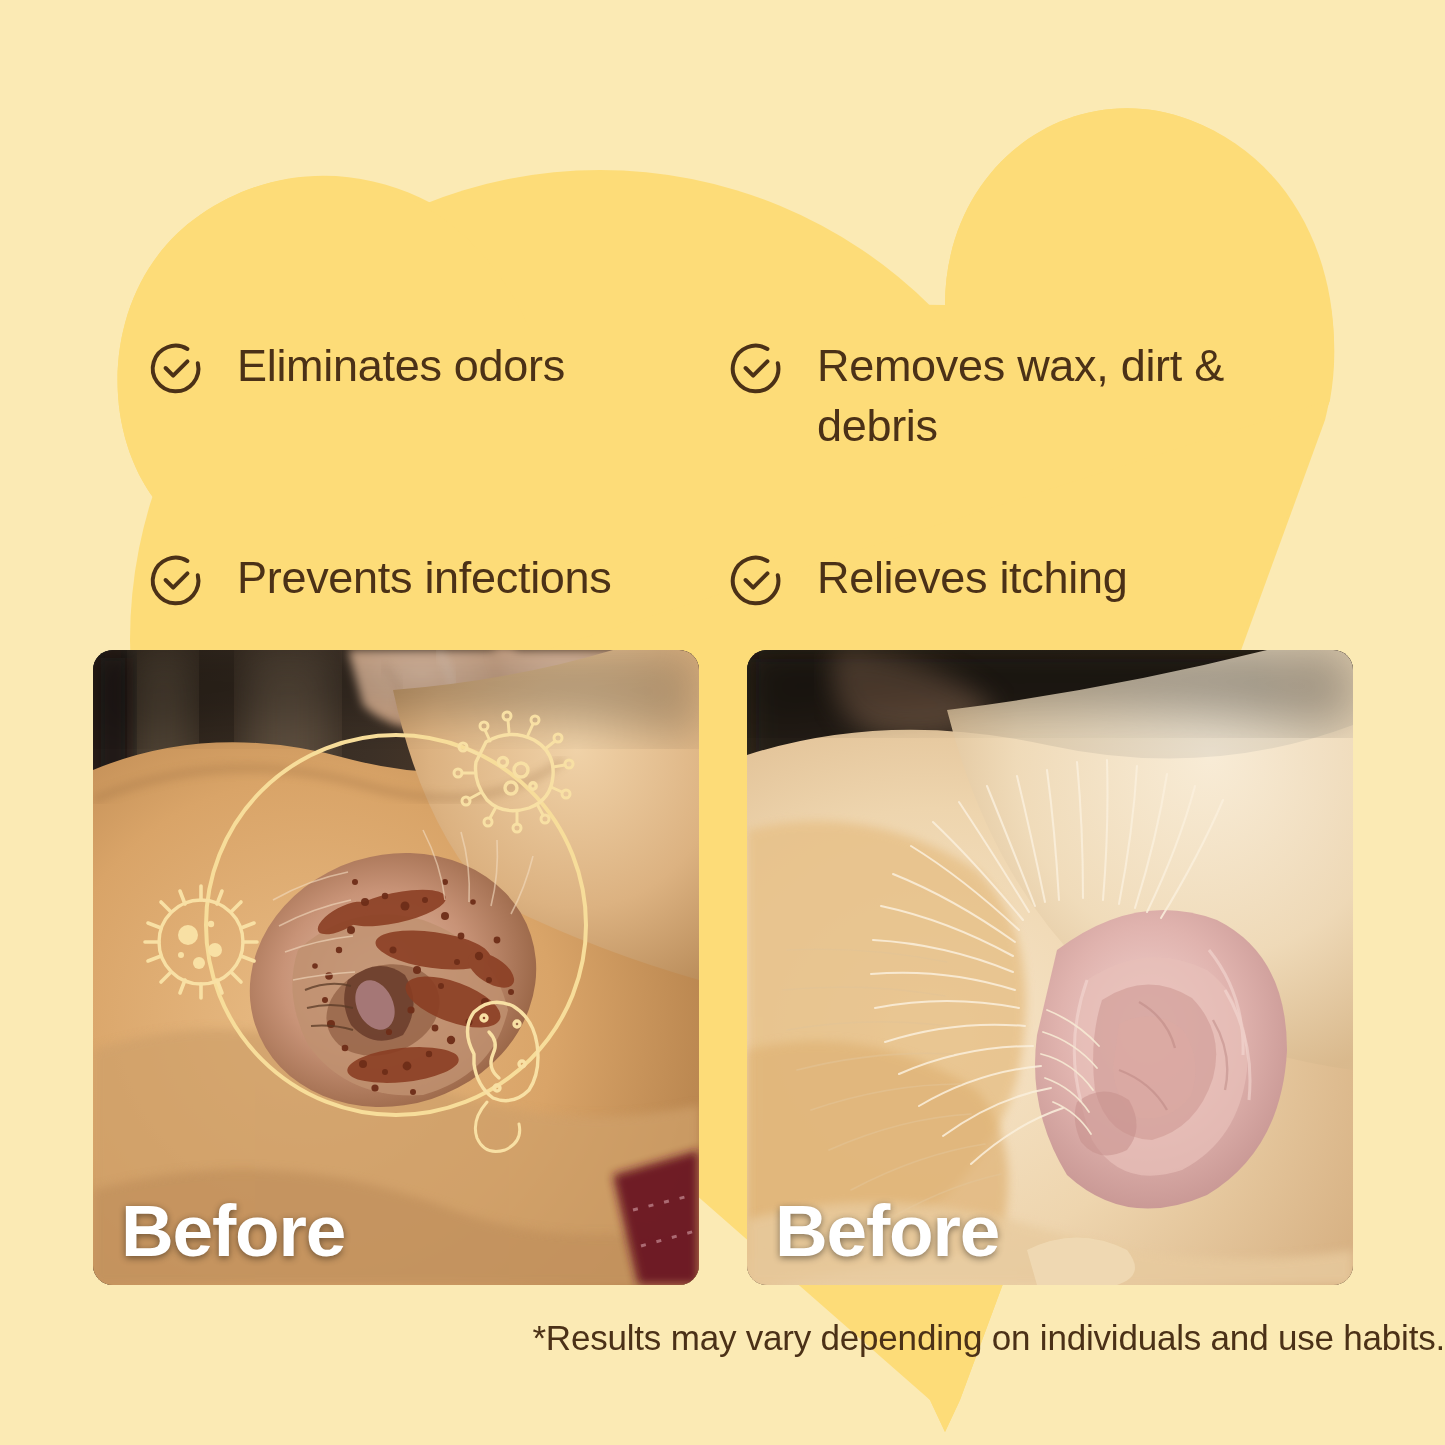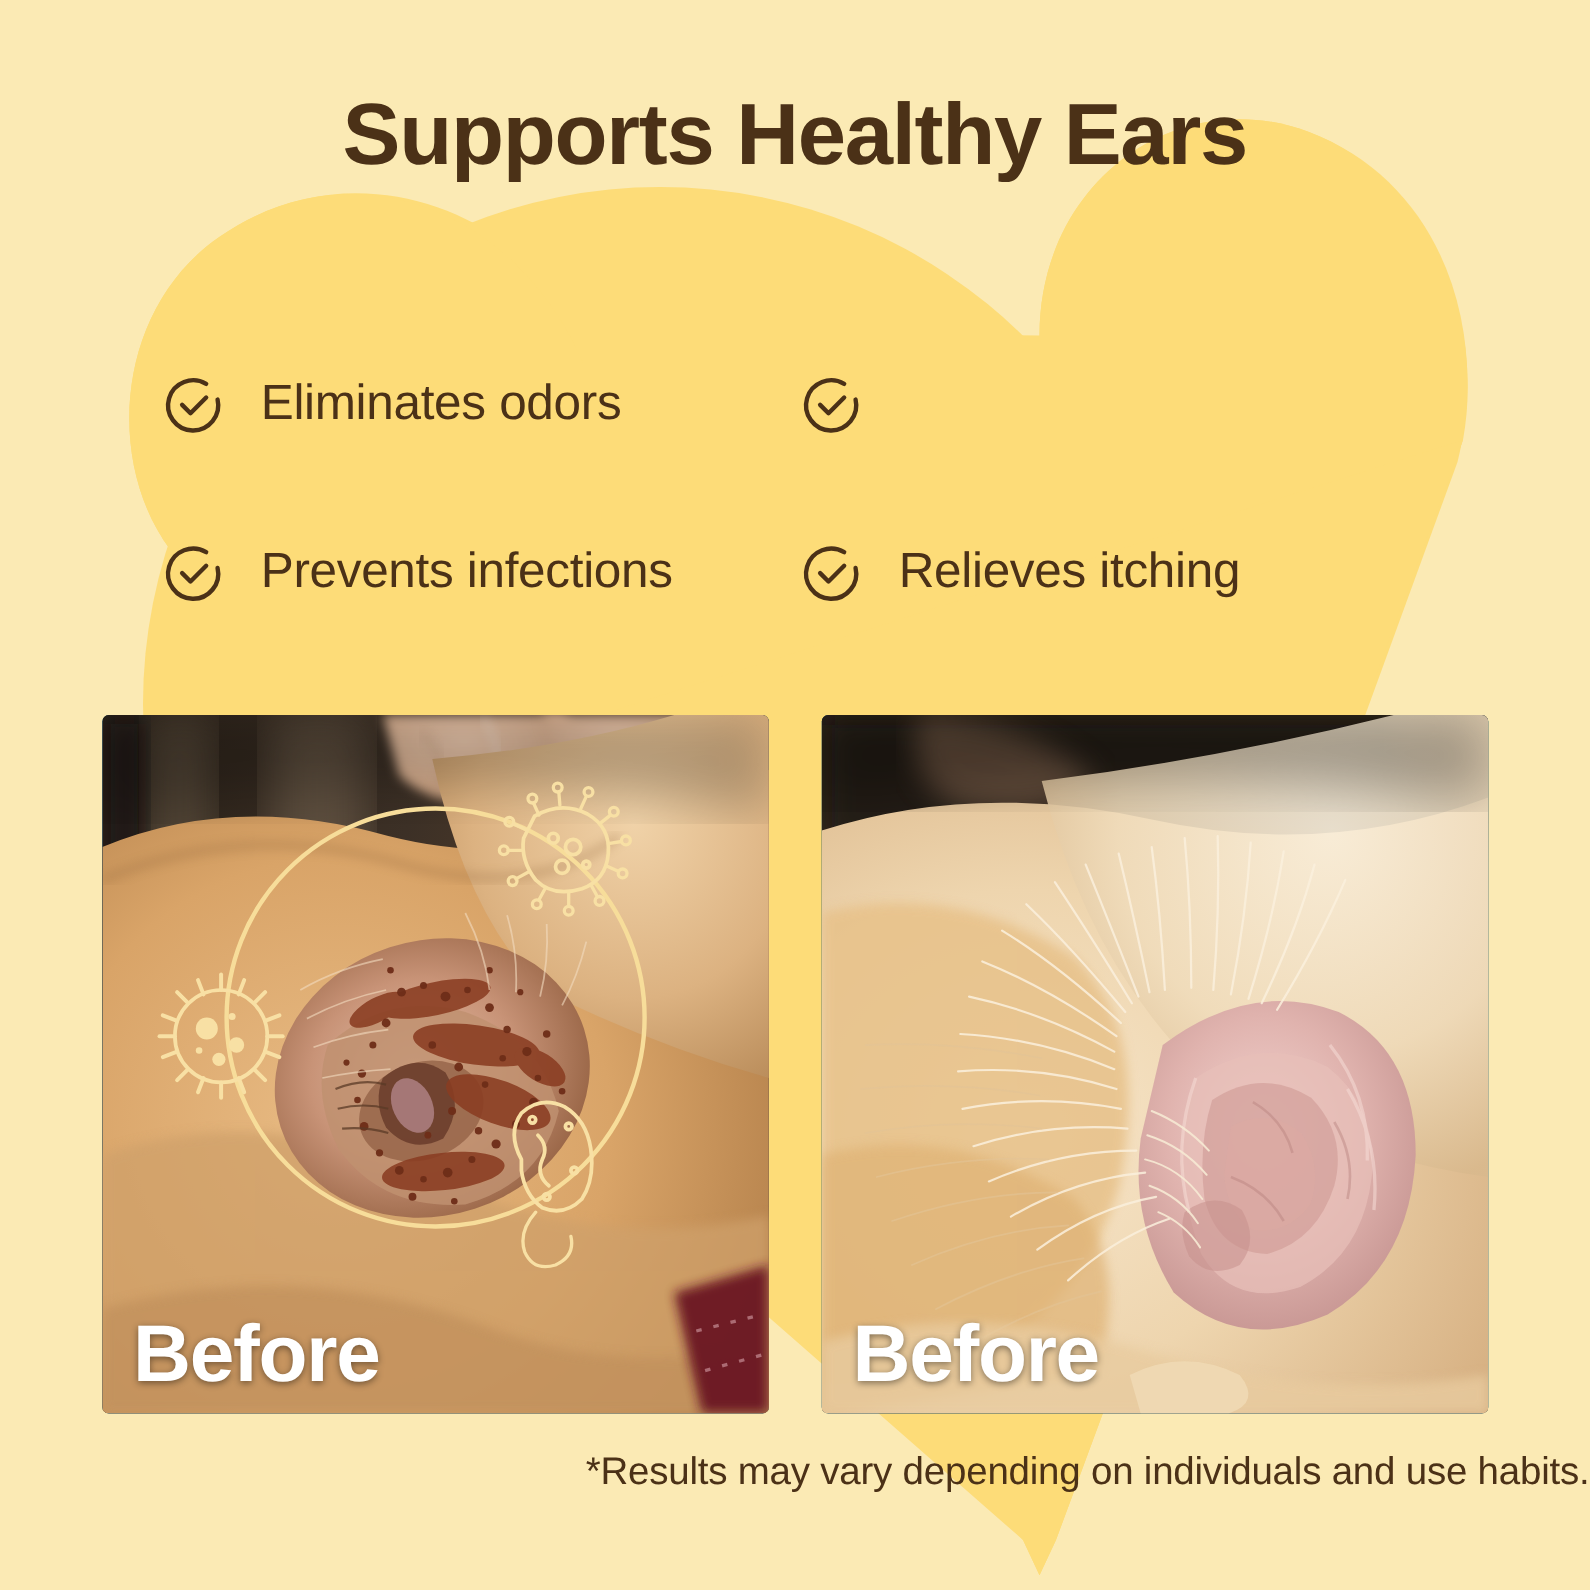--- a/index.html
+++ b/index.html
@@ -65,23 +65,23 @@
   .photos {
     position:absolute;
     left:93px; top:650px;
     width:1260px; height:635px;
     display:flex;
     gap:48px;
   }
   .photo {
     position:relative;
     width:606px; height:635px;
-    border-radius:6px;
+    border-radius:20px;
     overflow:hidden;
-    background:#0c4a6e;
+    background:#0f172a;
     padding-left:44px;
   }
   .photo .pimg { position:absolute; inset:0; width:100%; height:100%; }
   .photo .plabel {
     position:absolute;
     left:28px; bottom:18px;
     font-size:73px;
     font-weight:bold;
     color:#ffffff;
     letter-spacing:-1.2px;
@@ -121,37 +121,37 @@
              C 385 172, 500 255, 540 360
              L 945 330 Z" fill="#fddc78"></path>
     <circle cx="600" cy="640" r="470" fill="#fddc78"></circle>
     <path d="M 155 500 C 95 420, 105 280, 200 215 C 320 132, 470 190, 530 330
              L 945 330 L 945 700 L 155 700 Z" fill="#fddc78"></path>
     <path d="M 945 305 C 945 165, 1070 75, 1190 120 C 1310 165, 1355 300, 1325 420
              L 1150 900 L 945 900 Z" fill="#fddc78"></path>
     <path d="M 200 760 L 1330 400 L 960 1400 L 945 1432 L 930 1400 Z" fill="#fddc78"></path>
   </svg>
 
-  <div class="title">Supports Healthy Ears</div>
 
   <div class="benefits">
 
     <div class="benefit b-l">
       <svg class="chk" viewBox="0 0 60 60" aria-hidden="true">
         <path d="M41.5 9.5 A24 24 0 1 0 52.4 24.5" fill="none" stroke="#4b3117" stroke-width="4.2" stroke-linecap="round"></path>
         <path d="M18.5 29.5 L26.5 37.5 L41.5 22.5" fill="none" stroke="#4b3117" stroke-width="4.2" stroke-linecap="round" stroke-linejoin="round"></path>
       </svg>
       <div class="btext">Eliminates odors</div>
     </div>
 
     <div class="benefit b-r">
       <svg class="chk" viewBox="0 0 60 60" aria-hidden="true">
         <path d="M41.5 9.5 A24 24 0 1 0 52.4 24.5" fill="none" stroke="#4b3117" stroke-width="4.2" stroke-linecap="round"></path>
         <path d="M18.5 29.5 L26.5 37.5 L41.5 22.5" fill="none" stroke="#4b3117" stroke-width="4.2" stroke-linecap="round" stroke-linejoin="round"></path>
       </svg>
+      <div class="btext">Removes wax, dirt &amp; debris</div>
     </div>
 
     <div class="benefit b-r">
       <svg class="chk" viewBox="0 0 60 60" aria-hidden="true">
         <path d="M41.5 9.5 A24 24 0 1 0 52.4 24.5" fill="none" stroke="#4b3117" stroke-width="4.2" stroke-linecap="round"></path>
         <path d="M18.5 29.5 L26.5 37.5 L41.5 22.5" fill="none" stroke="#4b3117" stroke-width="4.2" stroke-linecap="round" stroke-linejoin="round"></path>
       </svg>
       <div class="btext">Prevents infections</div>
     </div>
 

